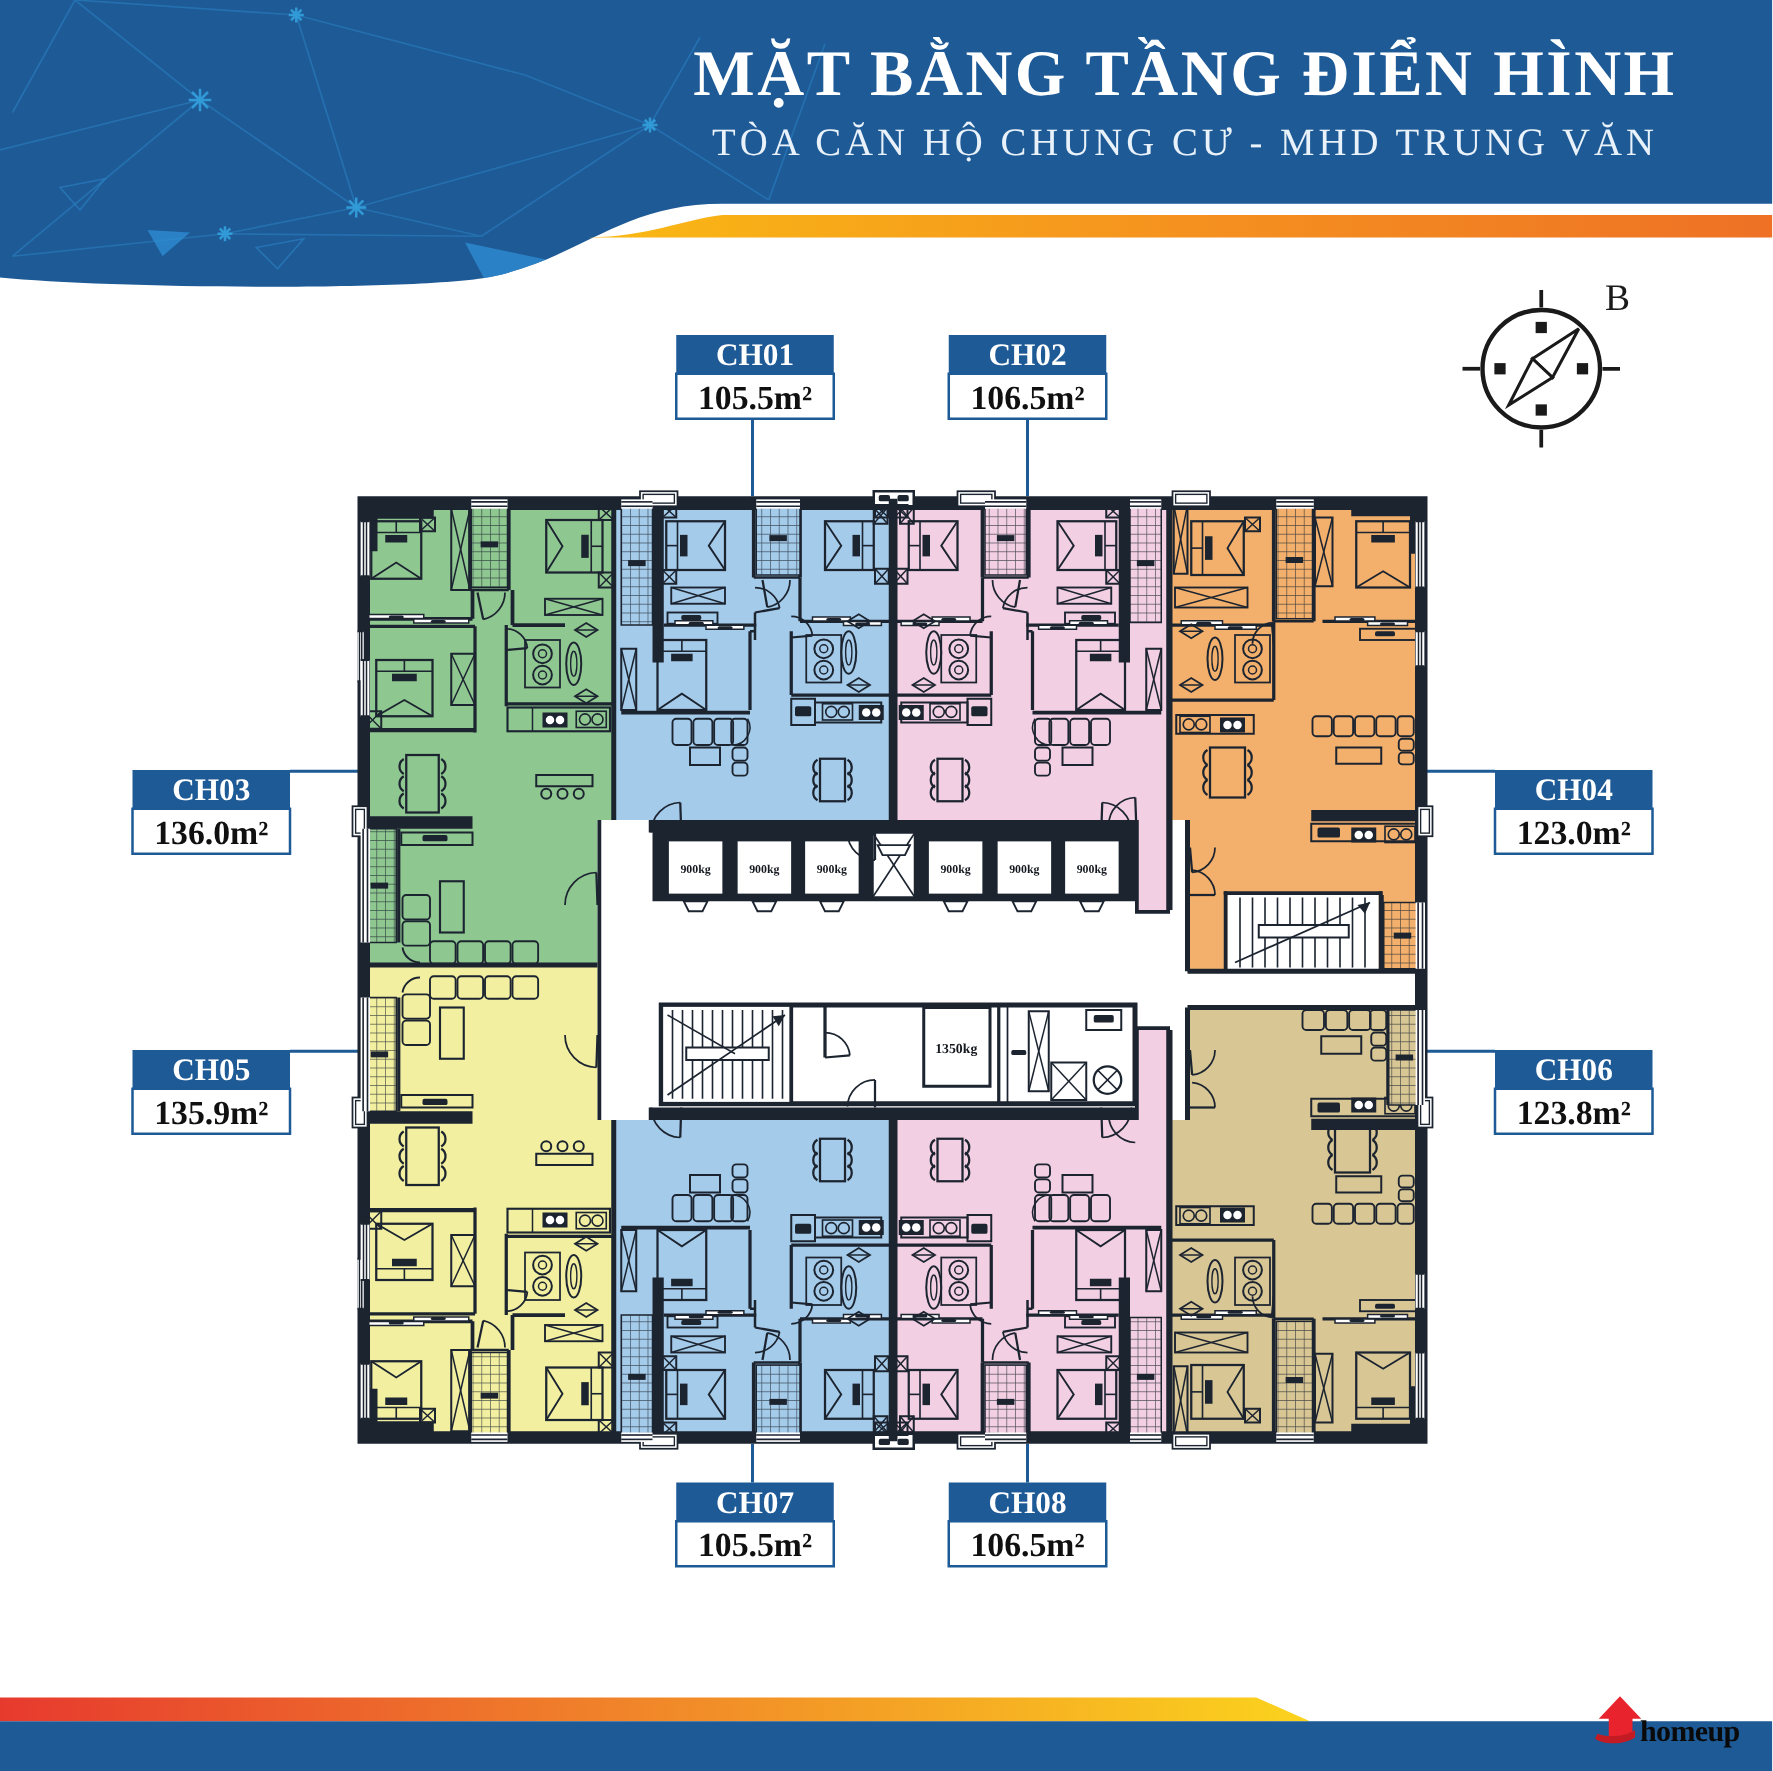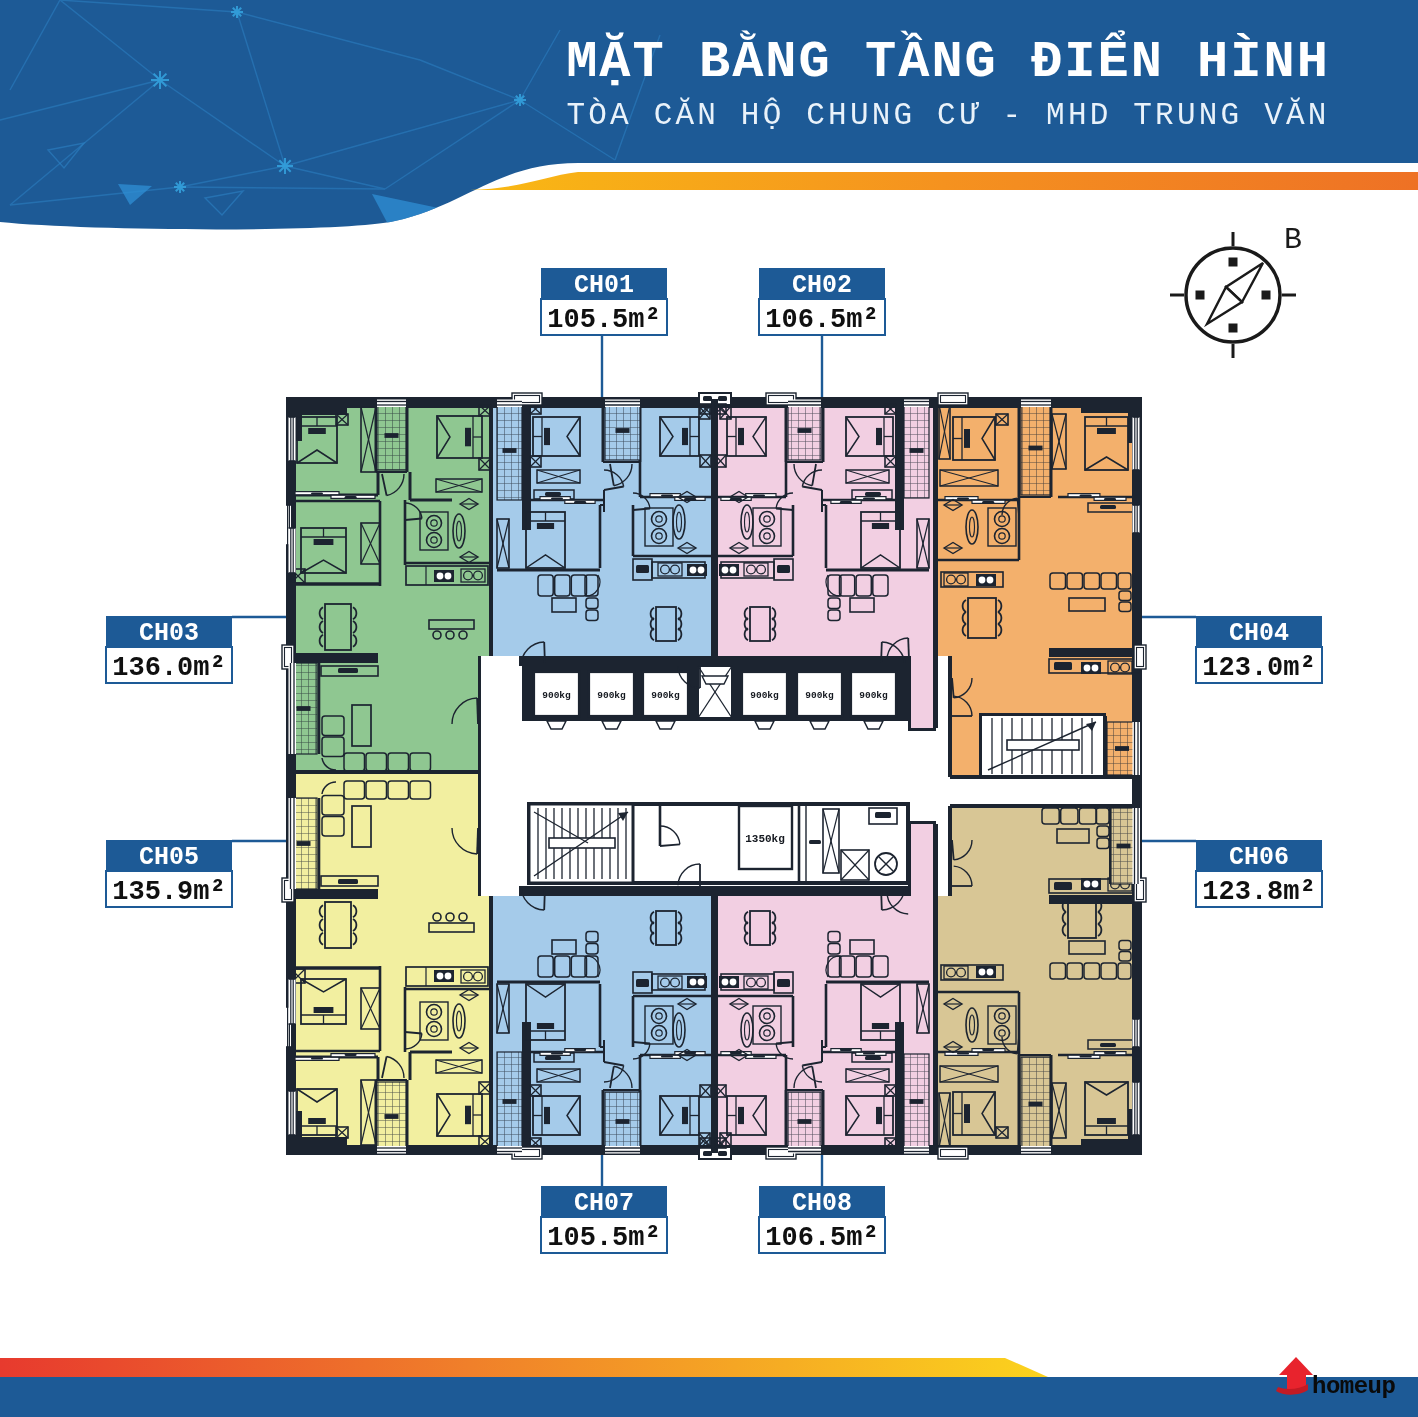--- a/index.html
+++ b/index.html
@@ -1,14 +1,14 @@
 <!DOCTYPE html>
 <html><head><meta charset="utf-8"><title>MHD Trung Van</title>
 <style>html,body{margin:0;padding:0;background:#fff}
-#page{position:relative;width:1418px;height:1417px;background:#fff;overflow:hidden;font-family:Liberation Mono, monospace}
+#page{position:relative;width:1418px;height:1417px;background:#fff;overflow:hidden;font-family:Liberation Serif, serif}
 </style></head><body>
 <div id="page">
 <svg width="1418" height="1417" viewBox="0 0 1418 1417">
 <defs>
 <pattern id="hgrid" width="7" height="7" patternUnits="userSpaceOnUse">
 <path d="M0 0H7M0 0V7" stroke="#1c2430" stroke-width="1.1" opacity="0.75" fill="none"></path>
 </pattern>
 <linearGradient id="gtop" x1="0" y1="0" x2="1" y2="0">
 <stop offset="0" stop-color="#f9b914"></stop>
           <stop offset="0.5" stop-color="#f5921f"></stop>

